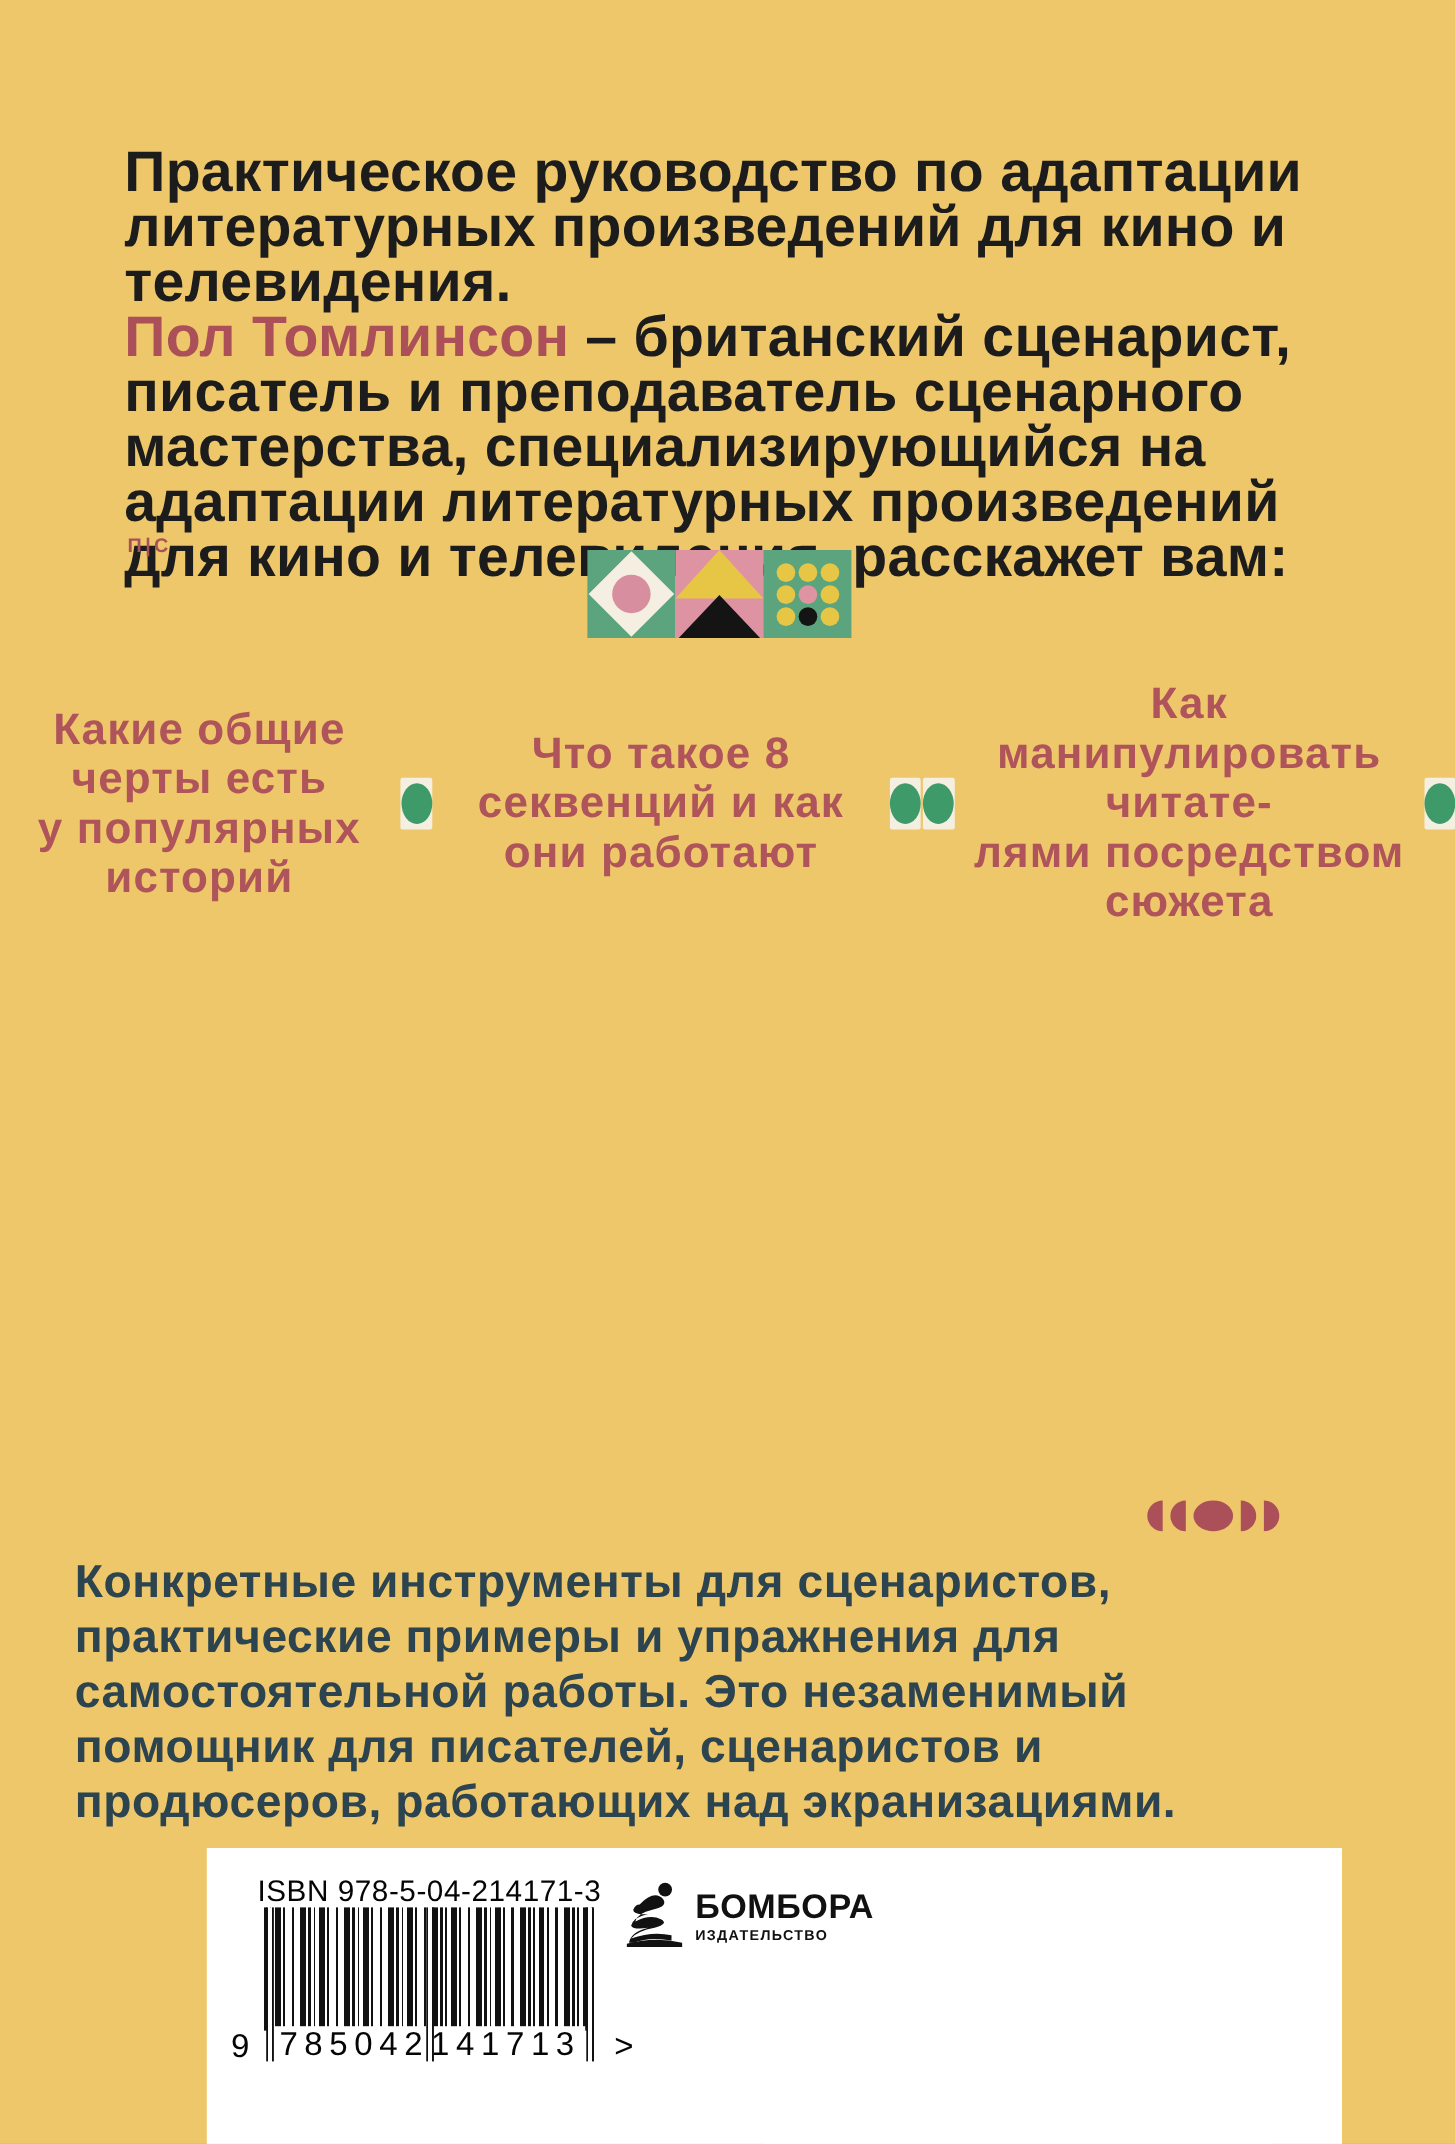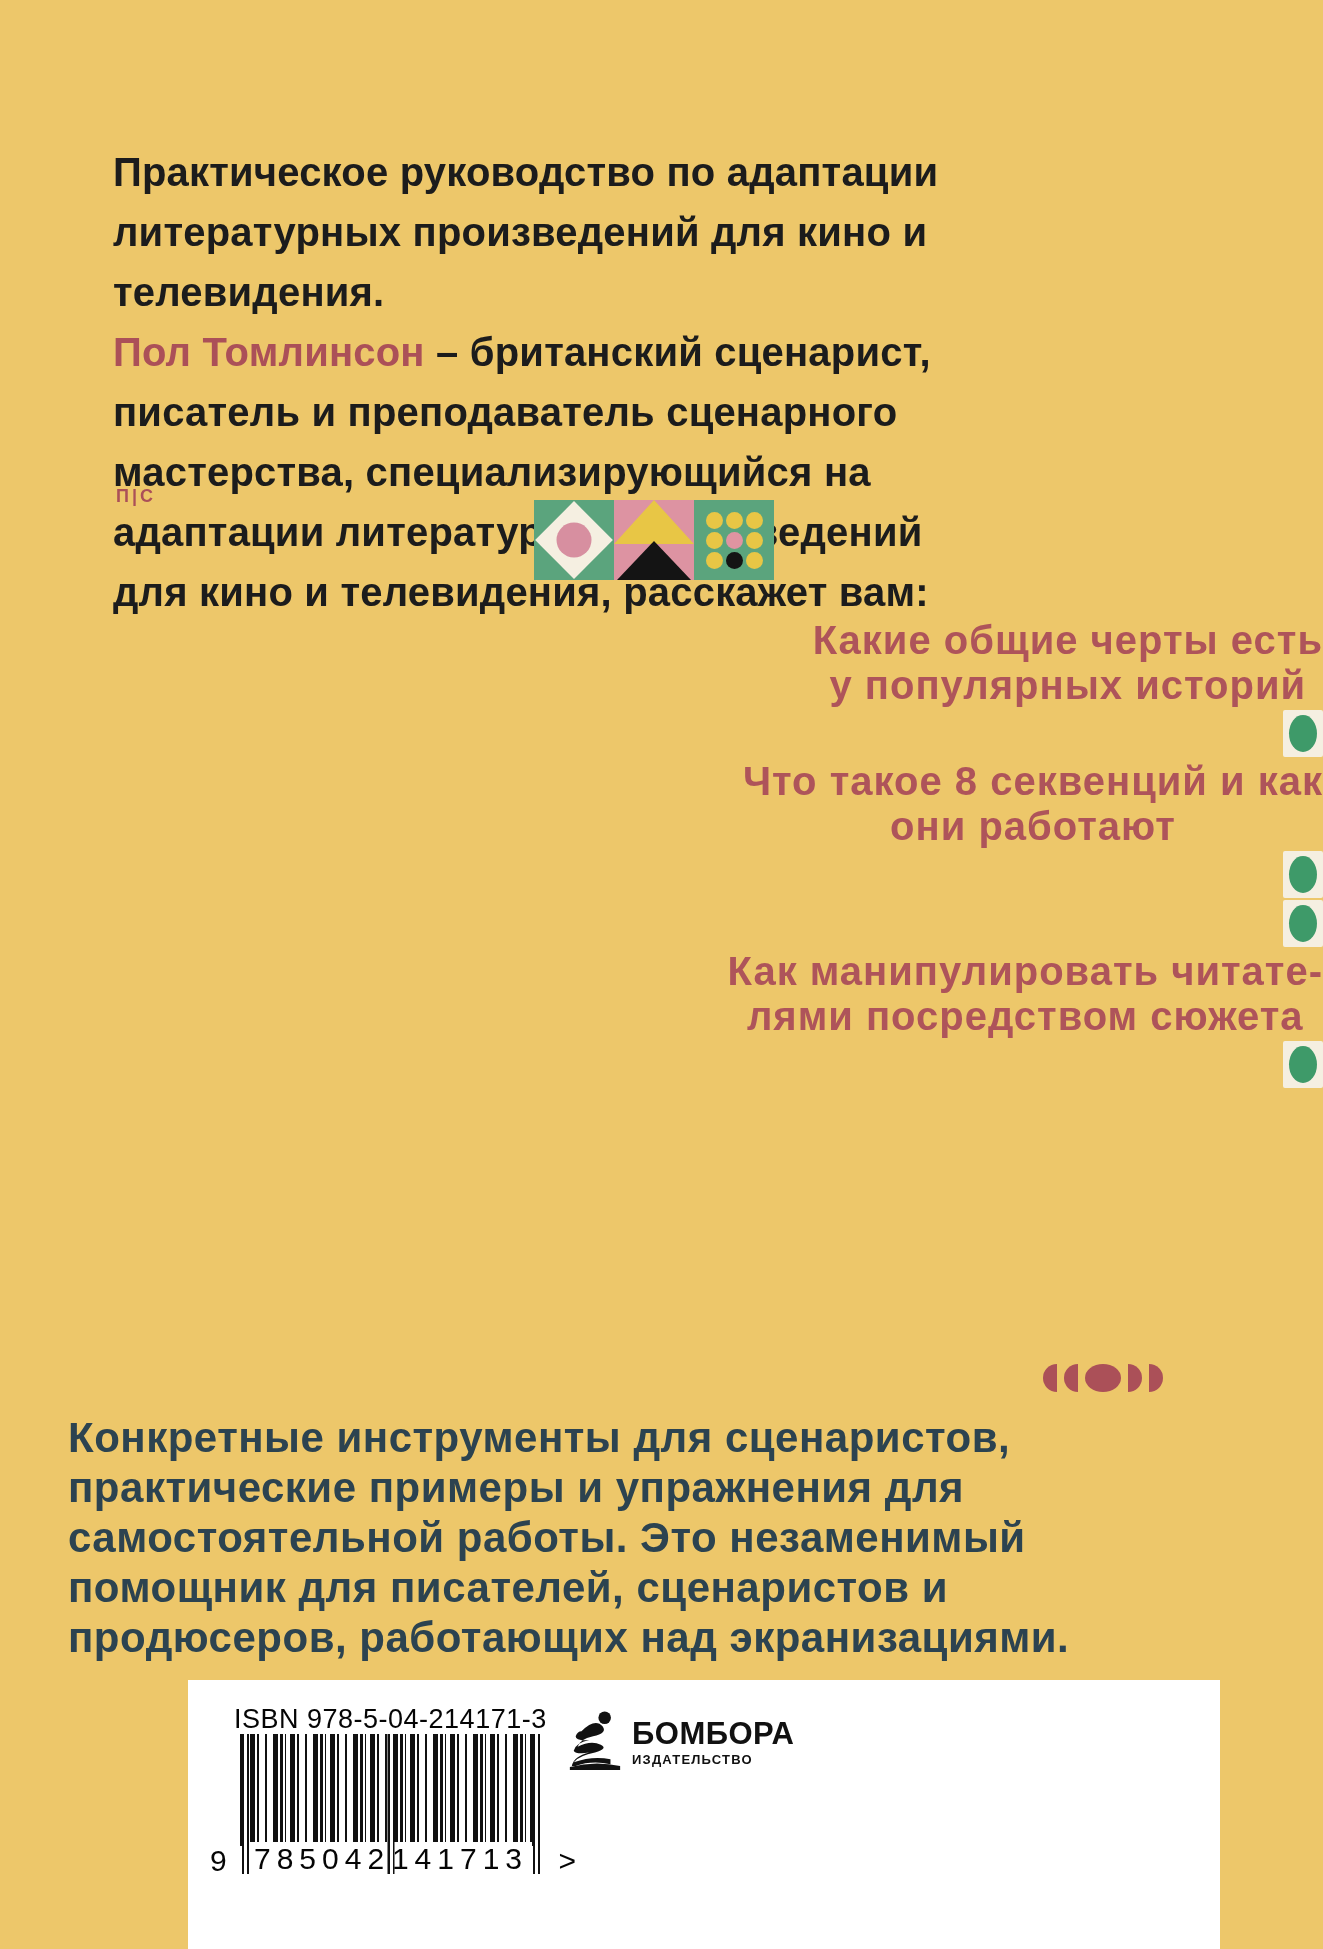--- a/index.html
+++ b/index.html
@@ -7,21 +7,21 @@
     position:relative;
     width:1323px;height:1949px;
     background:#edc76a;
     overflow:hidden;
     font-family:"Liberation Sans", sans-serif;
     margin:0 auto;
   }
   
   .intro{
     position:absolute;left:113px;top:82px;width:1140px;
-    font-size:40px;line-height:60px;font-weight:700;
+    font-size:52px;line-height:50px;font-weight:700;
     letter-spacing:.2px;color:#1c1c1c;white-space:pre-line;
   }
   .intro .author{color:#ab5058;}
   
   .ps-logo{
     position:absolute;left:116px;top:486px;
     font-size:18px;font-weight:700;letter-spacing:3px;color:#ab5058;
   }
   
   .mosaic{position:absolute;left:534px;top:500px;display:flex;}
@@ -51,21 +51,21 @@
     grid-template-columns:repeat(3,1fr);grid-template-rows:repeat(3,1fr);
     padding:10px;box-sizing:border-box;justify-items:center;align-items:center;
   }
   .dot{width:17px;height:17px;border-radius:50%;}
   .dot.yellow{background:#e8c645;}
   .dot.pink{background:#df94a1;}
   .dot.black{background:#141414;}
   
   .topics{
     position:absolute;left:0;top:618px;width:100%;
-    display:flex;flex-direction:column;align-items:flex-end;gap:2px;
+    display:flex;align-items:center;gap:2px;
   }
   .topic{
     color:#ae545a;font-size:40px;line-height:45px;font-weight:700;
     letter-spacing:1px;text-align:center;white-space:pre-line;
   }
   .sep{
     width:40px;height:47px;background:#f5efe1;border-radius:2px;
     display:flex;align-items:center;justify-content:center;
   }
   .sep-dot{width:28px;height:37px;border-radius:50%;background:#3e9a69;}

